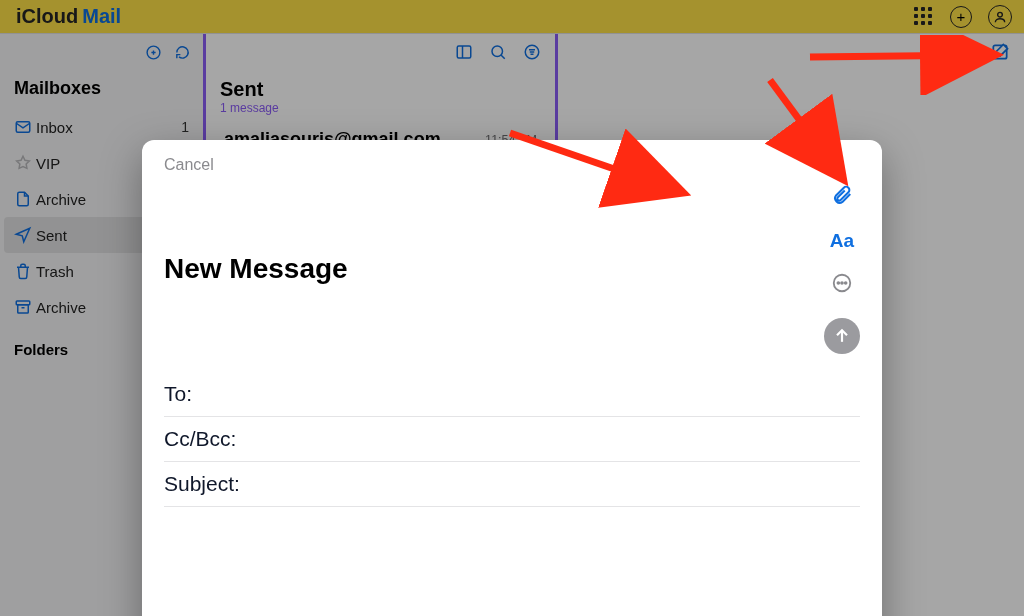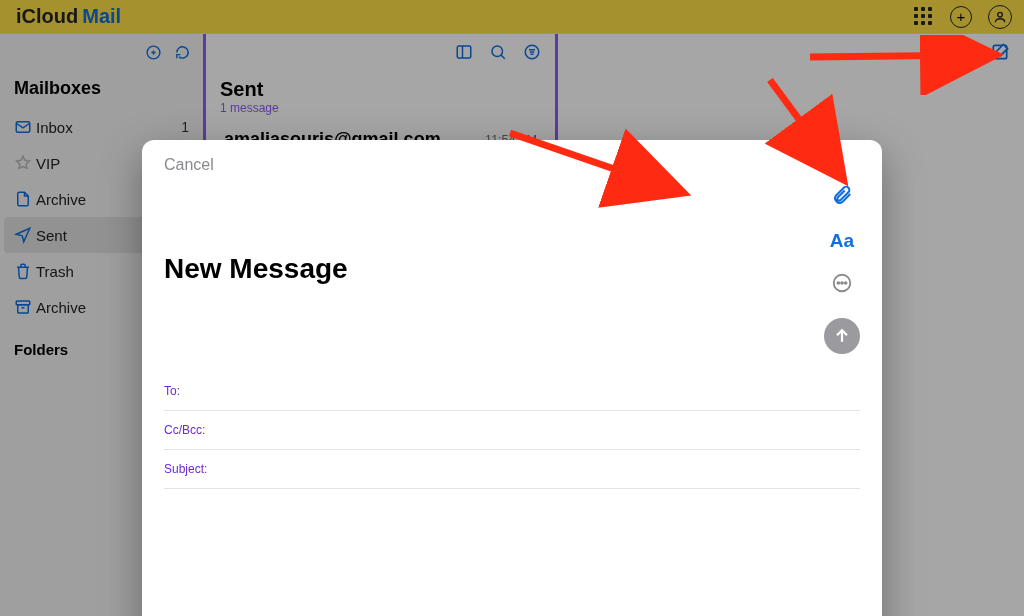--- a/index.html
+++ b/index.html
@@ -47,21 +47,21 @@
   
   .modal { position:absolute; left:142px; top:140px; width:740px; height:599px; background:#fff; border-radius:12px; box-shadow:0 14px 40px rgba(0,0,0,0.35); z-index:10; padding:16px 22px 0 22px; display:flex; flex-direction:column; }
   .m-cancel { font-size:16px; color:#8a8a8e; }
   .m-titlebar { display:flex; align-items:center; margin-top:10px;justify-content:space-between; }
   .m-title { font-size:28px; font-weight:800; }
   .m-actions { margin-left:auto; display:flex; align-items:center; gap:20px;flex-direction:column; }
   .m-actions .blue { color:#0f6fe0; }
   .m-actions .grey { color:#8a8a8e; }
   .send-btn { width:36px; height:36px; border-radius:50%; background:#9b9b9f; display:flex; align-items:center; justify-content:center; color:#fff; }
   .field { border-bottom:1px solid #e4e4e6; padding:10px 0; display:flex; align-items:center; }
-  .field-label { font-size:12px; color:#6d28d9; min-width:72px; }
+  .field-label { font-size:21px; color:#0f172a; min-width:72px; }
   .field input { flex:1; border:none; outline:none; font-size:16px; background:transparent; }
   .first-field{ margin-top:18px;}
 
   
   .arrow { position:absolute; z-index:20; pointer-events:none; }
 </style>
 </head>
 <body>
 
 <div class="topbar">

